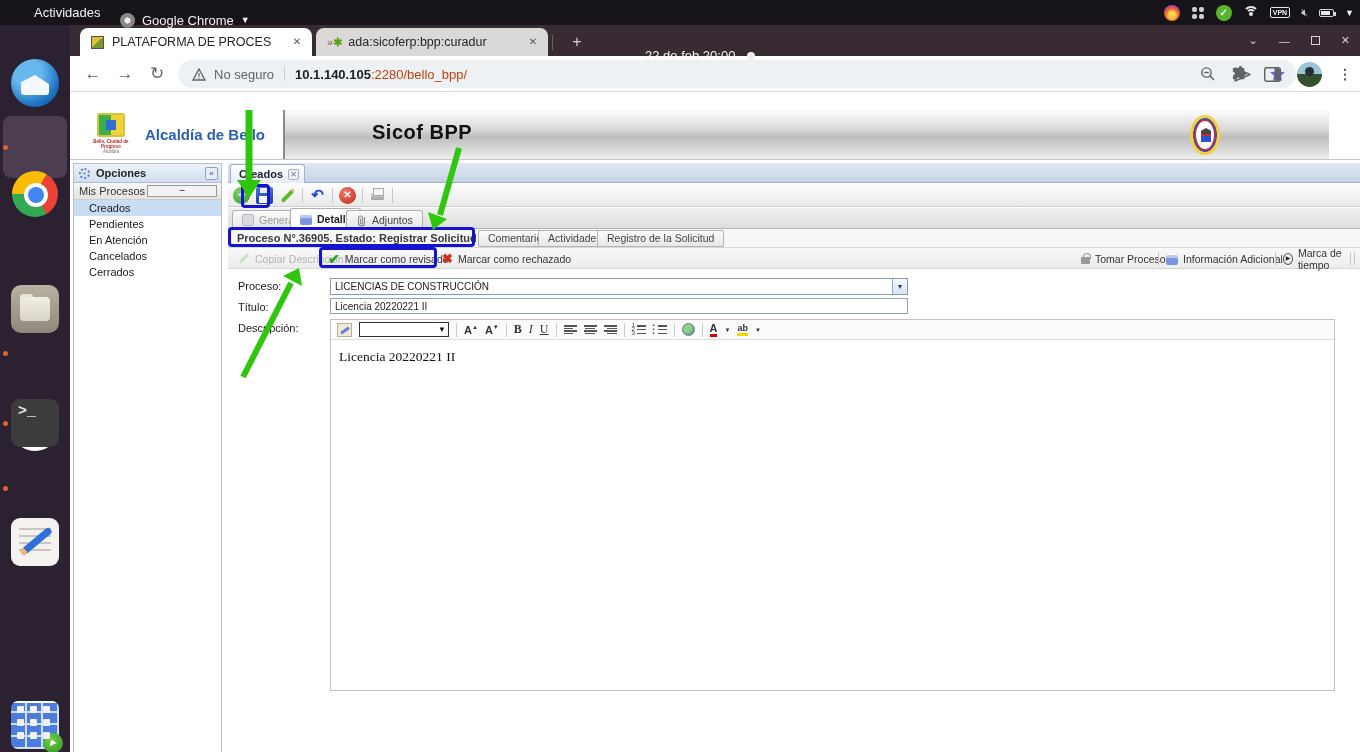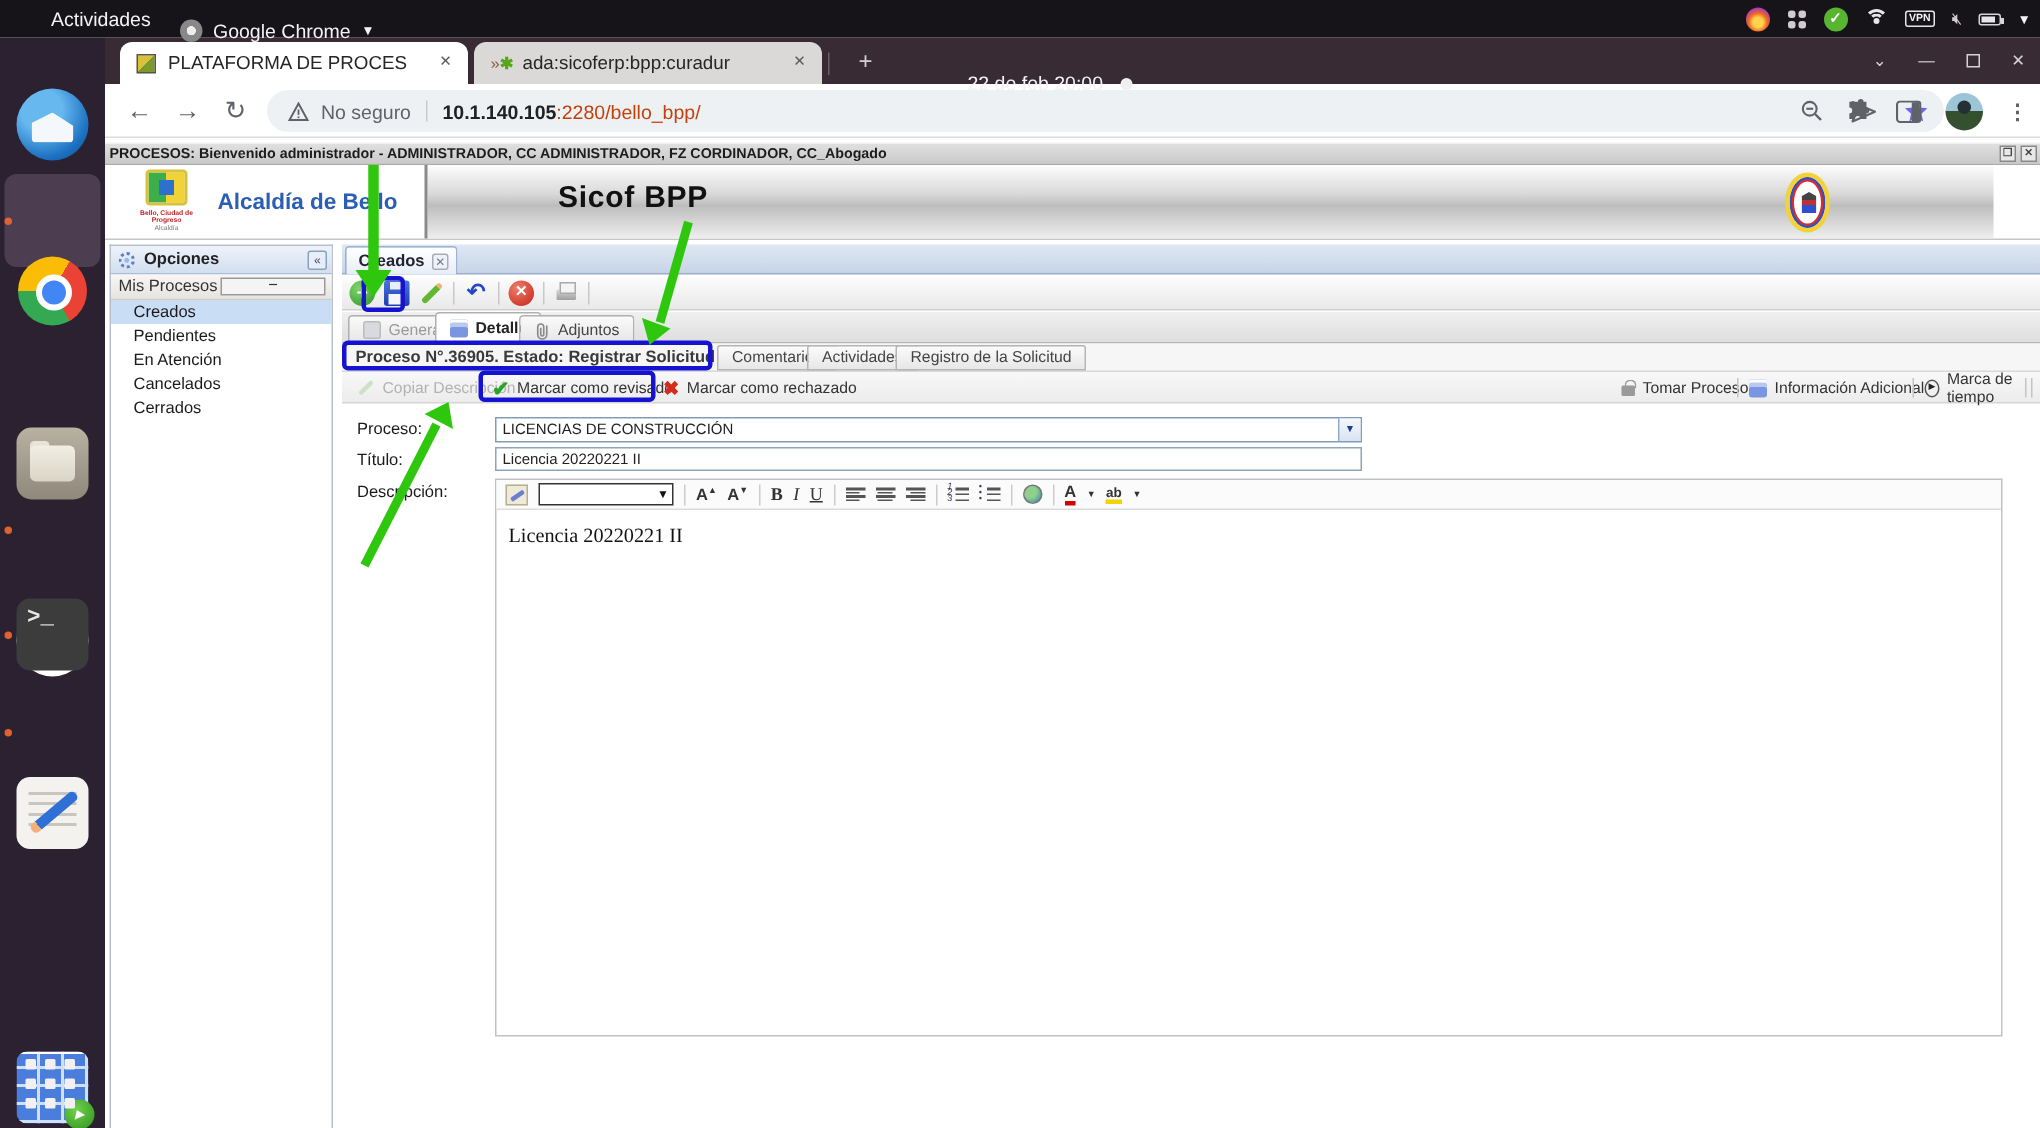--- a/index.html
+++ b/index.html
@@ -333,27 +333,20 @@
       </svg>
       <svg width="17" height="15" viewBox="0 0 17 15">
         <rect x="0.7" y="0.7" width="15.6" height="13.6" rx="2" fill="none" stroke="#5f6368" stroke-width="1.4"></rect>
         <rect x="10.5" y="1.2" width="5.3" height="12.6" fill="#5f6368"></rect>
       </svg>
       <span class="avatar"></span>
       <span class="vdots">⋮</span>
     </div>
   </div>
 
-  <div class="procbar">
-    <span>PROCESOS: Bienvenido administrador - ADMINISTRADOR, CC ADMINISTRADOR, FZ CORDINADOR, CC_Abogado</span>
-    <span class="procbar-ctl">
-      <span>❐</span>
-      <span>✕</span>
-    </span>
-  </div>
 
   <div class="siteheader">
     <div class="crest">
       <div class="crest-shield"></div>
       <div class="crest-cap">Bello, Ciudad de Progreso</div>
       <div class="crest-sub">Alcaldía</div>
     </div>
     <div class="muni-name">Alcaldía de Bello</div>
     <div class="silverband">
       <div class="app-title">Sicof BPP</div>

